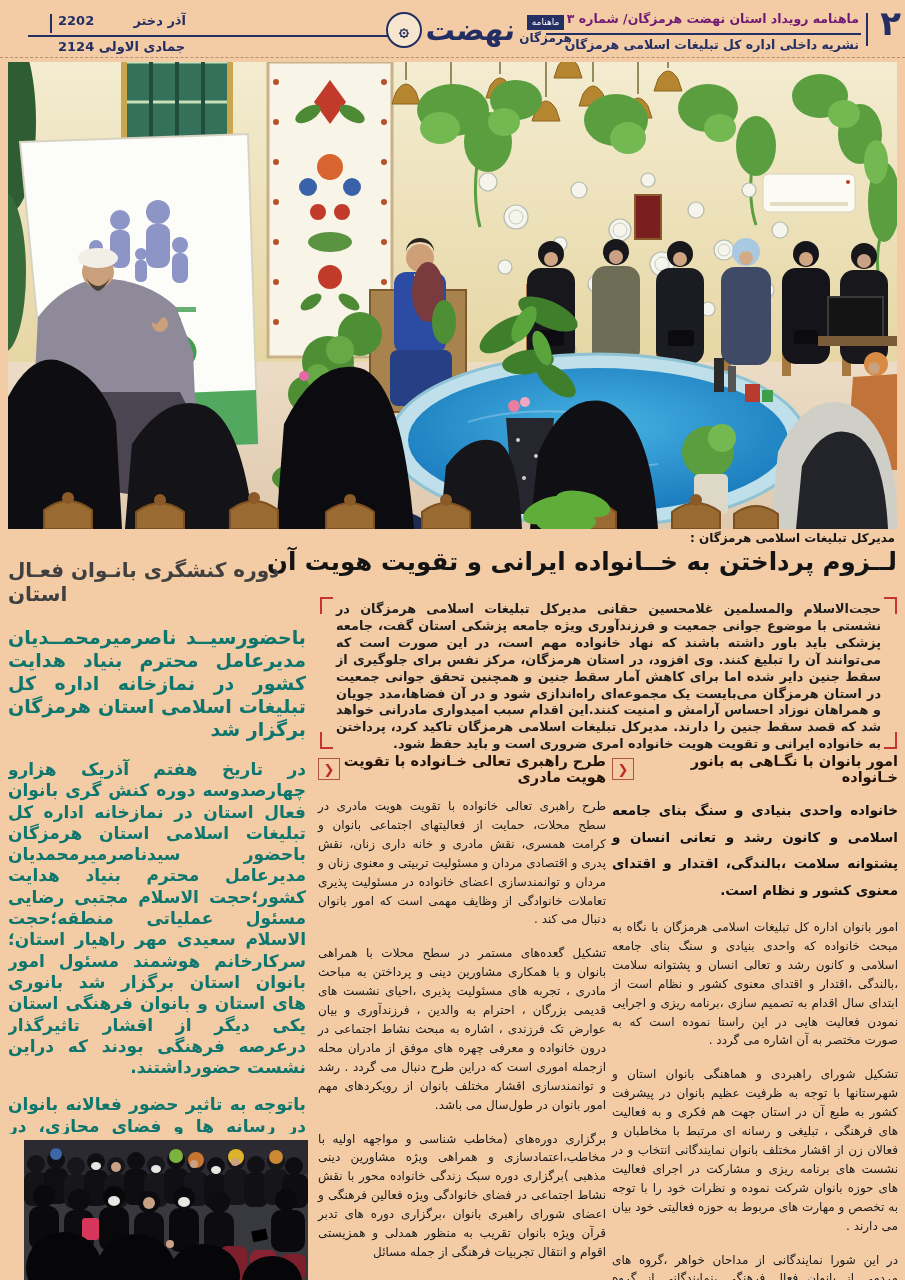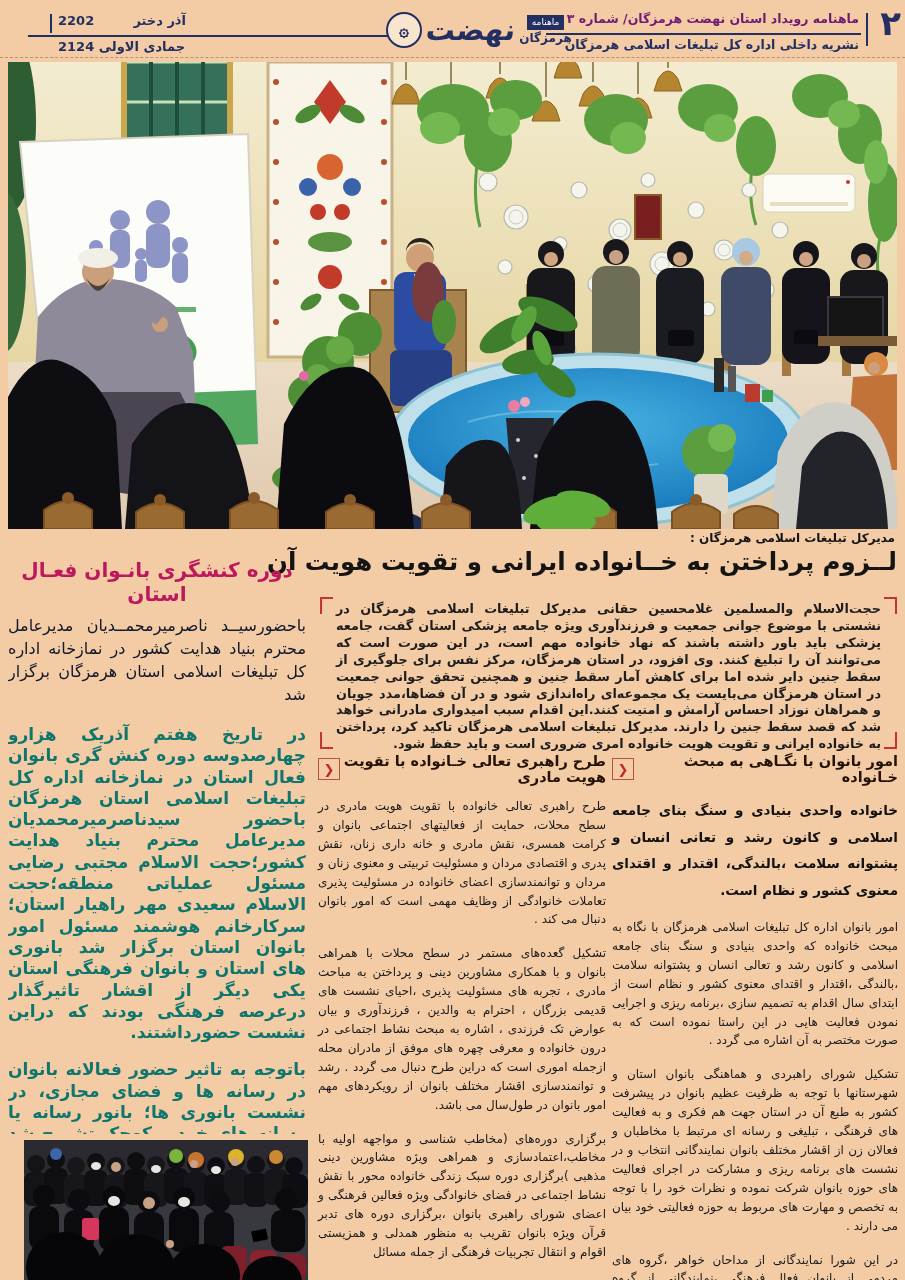--- a/index.html
+++ b/index.html
@@ -44,22 +44,22 @@
   .col{position:absolute;top:753px;}
   .col-right{left:612px;width:286px;}
   .col-mid{left:318px;width:288px;}
   .col-title{display:flex;justify-content:space-between;align-items:center;font-size:14.5px;font-weight:bold;
              color:#231307;margin:0 0 12px;}
   .bullet{width:20px;height:20px;border:1.5px solid #b05544;color:#c0272d;font-weight:bold;font-size:13px;
           display:flex;align-items:center;justify-content:center;flex:none;background:transparent;}
   .col p{margin:0 0 15px;font-size:12px;line-height:18.9px;text-align:justify;color:#1a1a1a;}
   .intro-bold{font-size:13.5px !important;font-weight:bold;line-height:26.5px !important;color:#111 !important;}
   .col-left{position:absolute;left:8px;top:558px;width:298px;height:576px;overflow:hidden;}
-  .lc-title{font-size:20px;font-weight:bold;color:#be185d;text-align:center;margin:0 0 8px;}
-  .lc-lead{font-size:16px;font-weight:normal;color:#0f172a;line-height:23px;text-align:justify;margin:0 0 18px;}
+  .lc-title{font-size:20px;font-weight:bold;color:#404040;text-align:left;margin:0 0 20px;}
+  .lc-lead{font-size:19px;font-weight:bold;color:#0f766e;line-height:23px;text-align:justify;margin:0 0 18px;}
   .col-left p.lc-p{margin:0 0 16px;font-size:17px;font-weight:bold;line-height:21.3px;text-align:justify;color:#0f766e;}
 </style>
 </head>
 <body>
 
 <div class="page">
 
   <div class="hdr-pagenum">۲</div>
   <div class="hdr-vline-r"></div>
   <div class="hdr-r1">ماهنامه رویداد استان نهضت هرمزگان/ شماره ۳</div>
@@ -398,21 +398,21 @@
   <div class="lead">
     <span class="corner c-tr"></span>
     <span class="corner c-br"></span>
     <span class="corner c-tl"></span>
     <span class="corner c-bl"></span>
     <span>حجت‌الاسلام والمسلمین غلامحسین حقانی مدیرکل تبلیغات اسلامی هرمزگان در نشستی با موضوع جوانی جمعیت و فرزندآوری ویژه جامعه پزشکی استان گفت، جامعه پزشکی باید باور داشته باشند که نهاد خانواده مهم است، در این صورت است که می‌توانند آن را تبلیغ کنند. وی افزود، در استان هرمزگان، مرکز نفس برای جلوگیری از سقط جنین دایر شده اما برای کاهش آمار سقط جنین و همچنین تحقق جوانی جمعیت در استان هرمزگان می‌بایست یک مجموعه‌ای راه‌اندازی شود و در آن فضاها،مدد جویان و همراهان نوزاد احساس آرامش و امنیت کنند.این اقدام سبب امیدواری مادرانی خواهد شد که قصد سقط جنین را دارند. مدیرکل تبلیغات اسلامی هرمزگان تاکید کرد، پرداختن به خانواده ایرانی و تقویت هویت خانواده امری ضروری است و باید حفظ شود.</span>
   </div>
 
   <div class="col col-right">
     <div class="col-title">
-      <span>امور بانوان با نگـاهی به مبحث خـانواده</span>
+      <span>امور بانوان با نگـاهی به بانور خـانواده</span>
       <span class="bullet">❮</span>
     </div>
     <p class="intro-bold">خانواده واحدی بنیادی و سنگ بنای جامعه اسلامی و کانون رشد و تعانی انسان و پشتوانه سلامت ،بالندگی، اقتدار و اقتدای معنوی کشور و نظام است.</p>
     <p>امور بانوان اداره کل تبلیغات اسلامی هرمزگان با نگاه به مبحث خانواده که واحدی بنیادی و سنگ بنای جامعه اسلامی و کانون رشد و تعالی انسان و پشتوانه سلامت ،بالندگی ،اقتدار و اقتدای معنوی کشور و نظام است از ابتدای سال اقدام به تصمیم سازی ،برنامه ریزی و اجرایی نمودن فعالیت هایی در این راستا نموده است که به صورت مختصر به آن اشاره می گردد .</p>
     <p>تشکیل شورای راهبردی و هماهنگی بانوان استان و شهرستانها با توجه به ظرفیت عظیم بانوان در پیشرفت کشور به طبع آن در استان جهت هم فکری و به فعالیت های فرهنگی ، تبلیغی و رسانه ای مرتبط با مخاطبان و فعالان زن از اقشار مختلف بانوان نمایندگانی انتخاب و در نشست های برنامه ریزی و مشارکت در اجرای فعالیت های حوزه بانوان شرکت نموده و نظرات خود را با توجه به تخصص و مهارت های مربوط به حوزه فعالیتی خود بیان می دارند .</p>
     <p>در این شورا نمایندگانی از مداحان خواهر ،گروه های مردمی از بانوان فعال فرهنگی ،نمایندگانی از گروه نوجوان دختر ،فعالین فرهنگی و محلات حضور پیدا می‌کنند. این نشست‌ها در استان ، فصلی و در شهرستان ها هر دو هفته یکبار با حضور رئیس اداره شهرستان برگزار می گردد.</p>
   </div>
 
   <div class="col col-mid">
     <div class="col-title">

